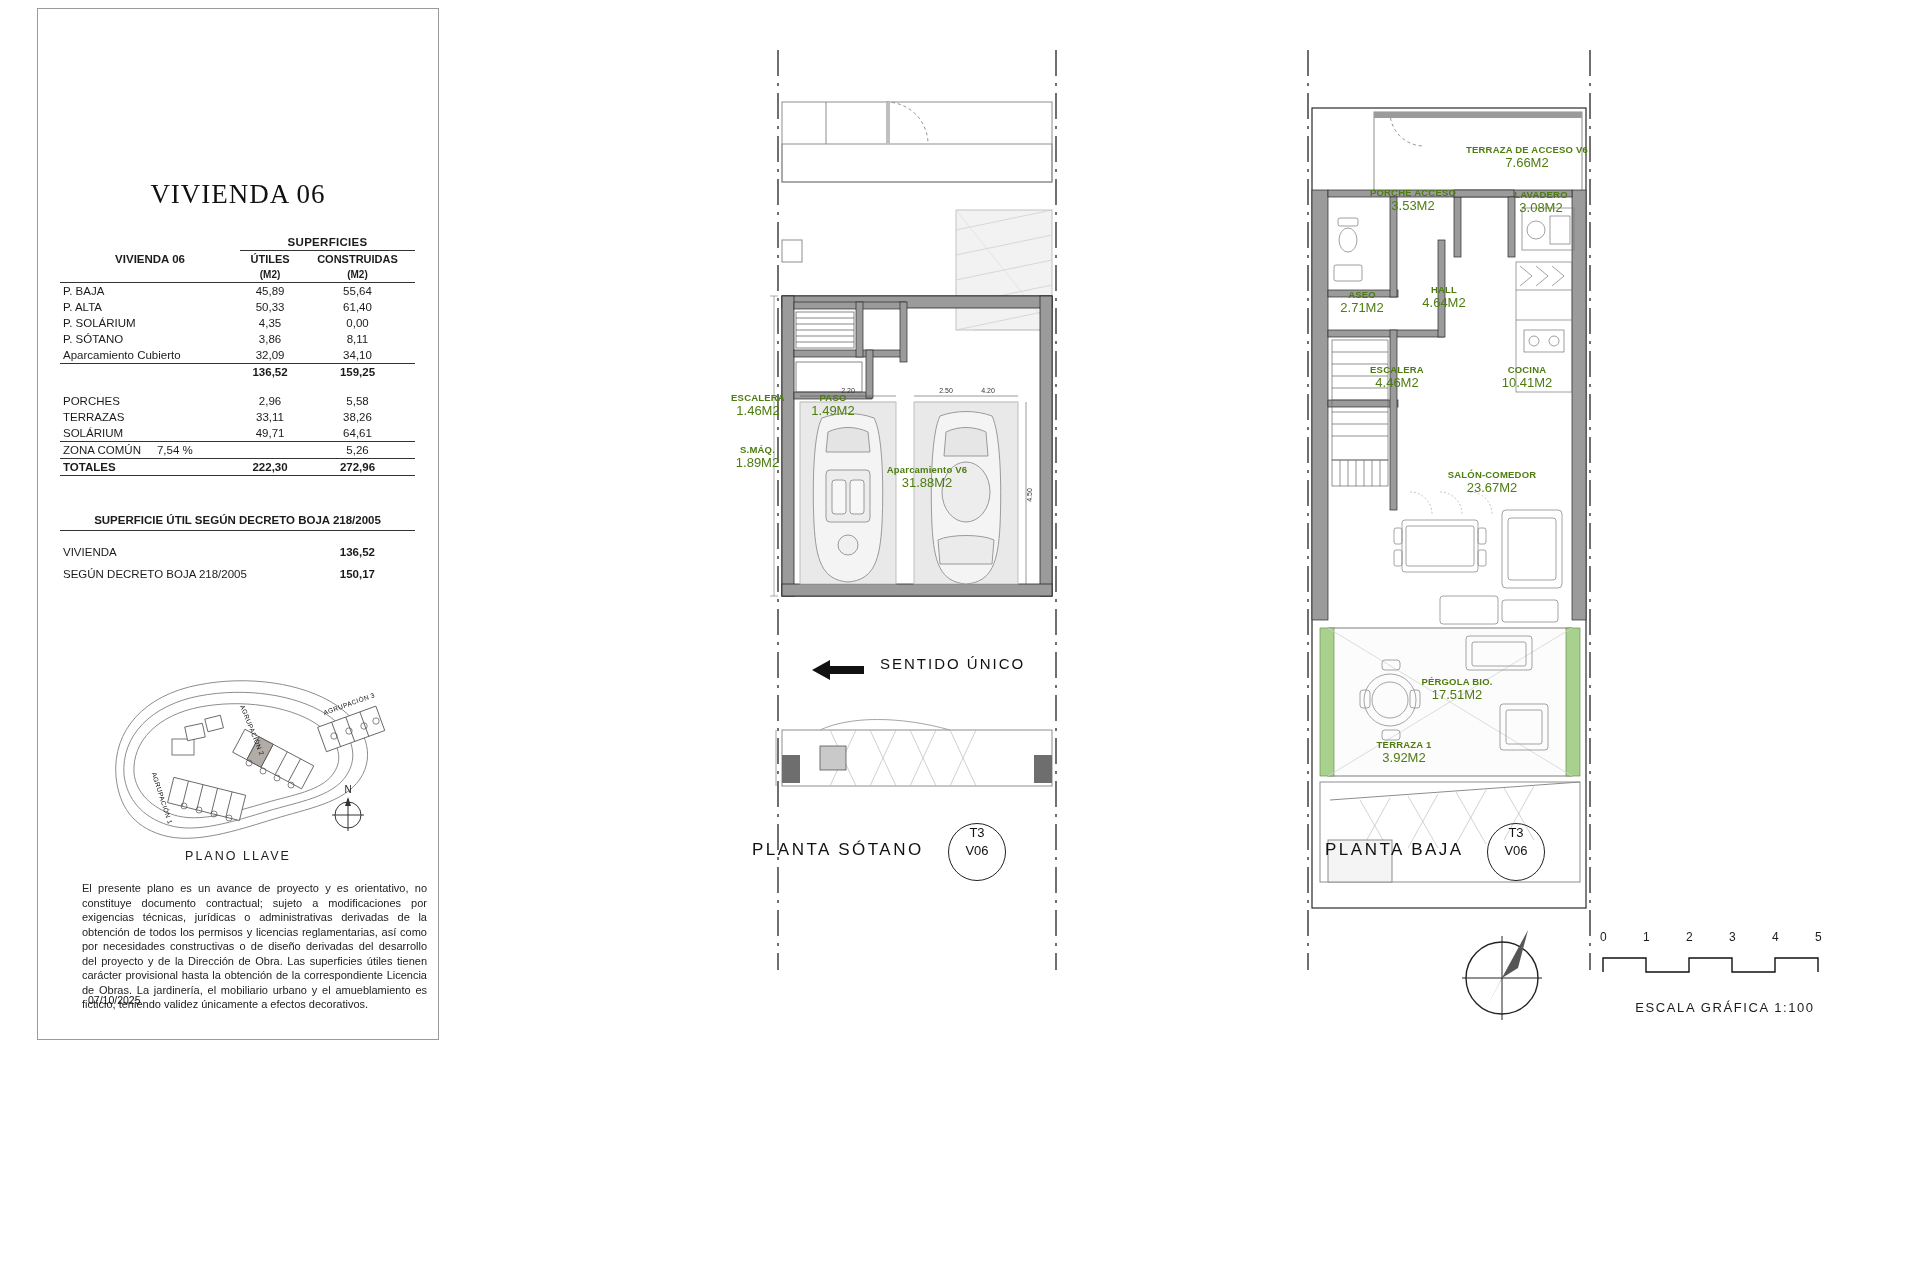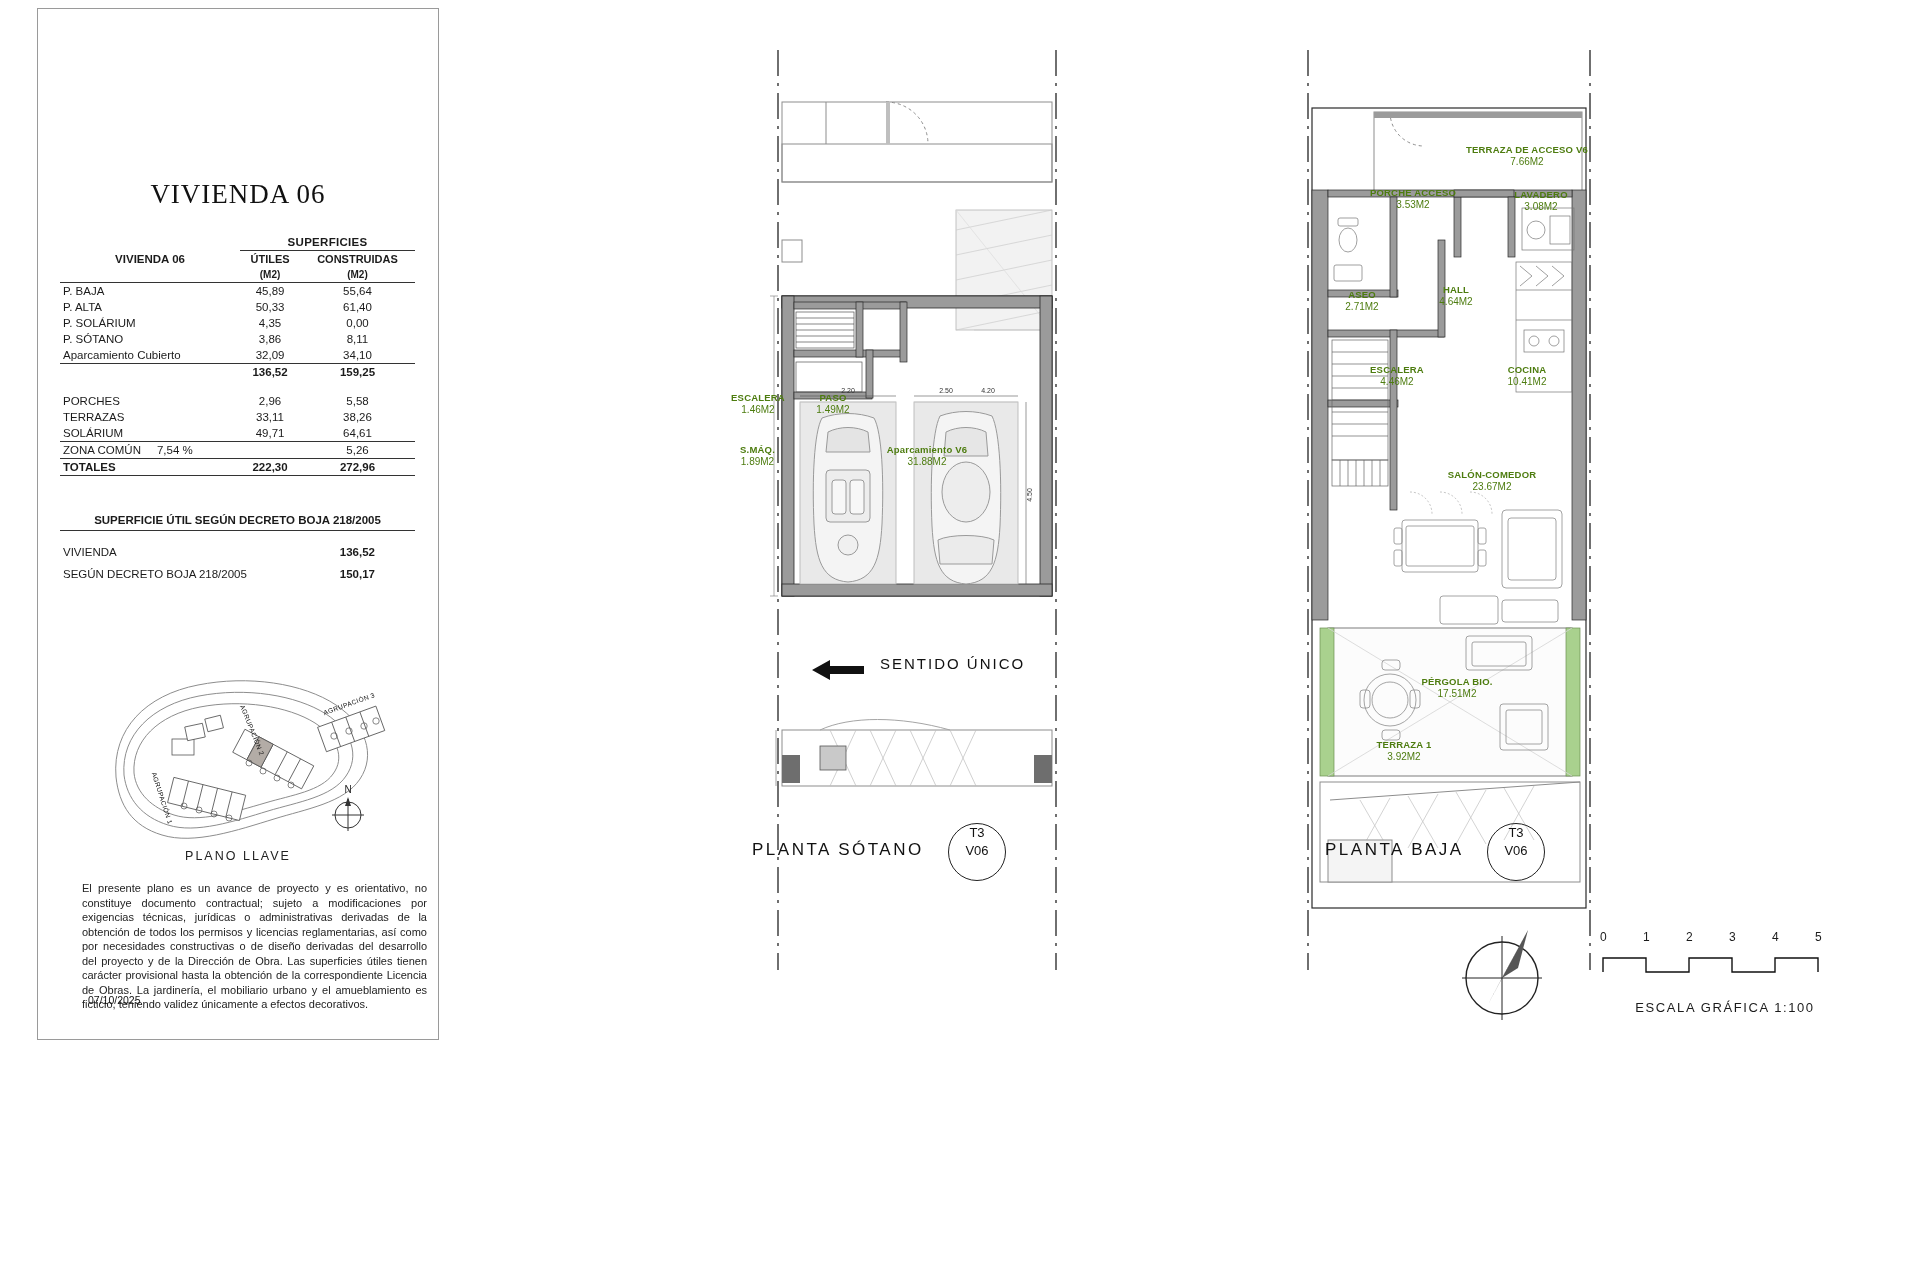--- a/index.html
+++ b/index.html
@@ -85,21 +85,21 @@
     font-size:13px;line-height:1.35;color:#111;
   }
 
   .sentido{
     position:absolute;left:880px;top:655px;font-size:15px;letter-spacing:2px;color:#111;text-align:center;
   }
 
   
   .rl{position:absolute;text-align:center;color:#4d7c0f;line-height:1.15;}
   .rl .n{font-size:9.5px;font-weight:bold;letter-spacing:.2px;}
-  .rl .a{font-size:10px;}
+  .rl .a{font-size:13px;}
 
   
   .scalebar{position:absolute;left:1600px;top:930px;width:230px;}
   .scale-nums{position:relative;height:16px;}
   .scale-nums span{position:absolute;font-size:12px;top:0;}
   .scale-txt{
     position:absolute;left:1600px;top:1000px;width:250px;text-align:center;
     font-size:13px;letter-spacing:1.6px;
   }
   .compass{position:absolute;left:1450px;top:920px;width:110px;height:110px;}
@@ -430,21 +430,21 @@
       <div class="a">1.46M2</div>
     </div>
     <div class="rl" style="left:28px;top:353px;width:90px;">
       <div class="n">PASO</div>
       <div class="a">1.49M2</div>
     </div>
     <div class="rl" style="left:-55px;top:405px;width:105px;">
       <div class="n">S.MÁQ.</div>
       <div class="a">1.89M2</div>
     </div>
-    <div class="rl" style="left:92px;top:405px;width:150px;">
+    <div class="rl" style="left:92px;top:425px;width:150px;">
       <div class="n">Aparcamiento V6</div>
       <div class="a">31.88M2</div>
     </div>
   </div>
 
   <div class="sentido">SENTIDO ÚNICO</div>
 
   <div class="plan-title" style="left:752px;top:840px;">PLANTA SÓTANO</div>
   <div class="plan-badge" style="left:948px;top:823px;">
     <span>T3</span>
@@ -596,21 +596,21 @@
       <div class="a">3.53M2</div>
     </div>
     <div class="rl" style="left:196px;top:150px;width:110px;">
       <div class="n">LAVADERO</div>
       <div class="a">3.08M2</div>
     </div>
     <div class="rl" style="left:34px;top:250px;width:76px;">
       <div class="n">ASEO</div>
       <div class="a">2.71M2</div>
     </div>
-    <div class="rl" style="left:126px;top:245px;width:80px;text-align:center;">
+    <div class="rl" style="left:114px;top:245px;width:80px;text-align:center;">
       <div class="n">HALL</div>
       <div class="a">4.64M2</div>
     </div>
     <div class="rl" style="left:52px;top:325px;width:110px;">
       <div class="n">ESCALERA</div>
       <div class="a">4.46M2</div>
     </div>
     <div class="rl" style="left:182px;top:325px;width:110px;">
       <div class="n">COCINA</div>
       <div class="a">10.41M2</div>

